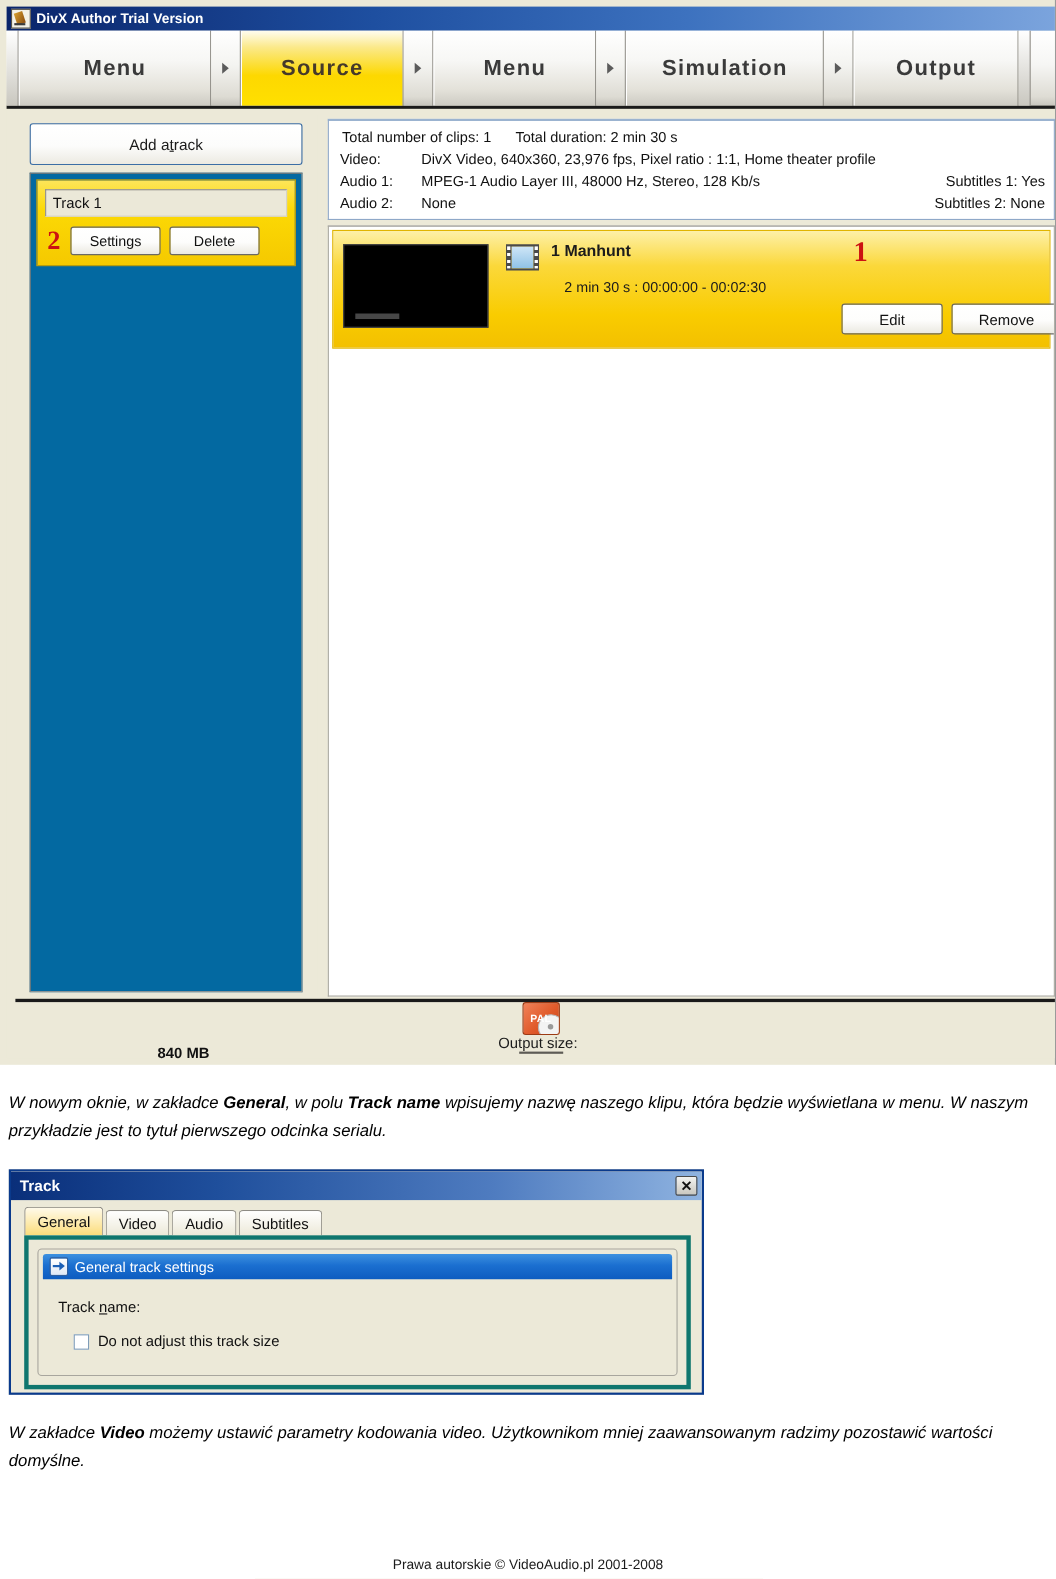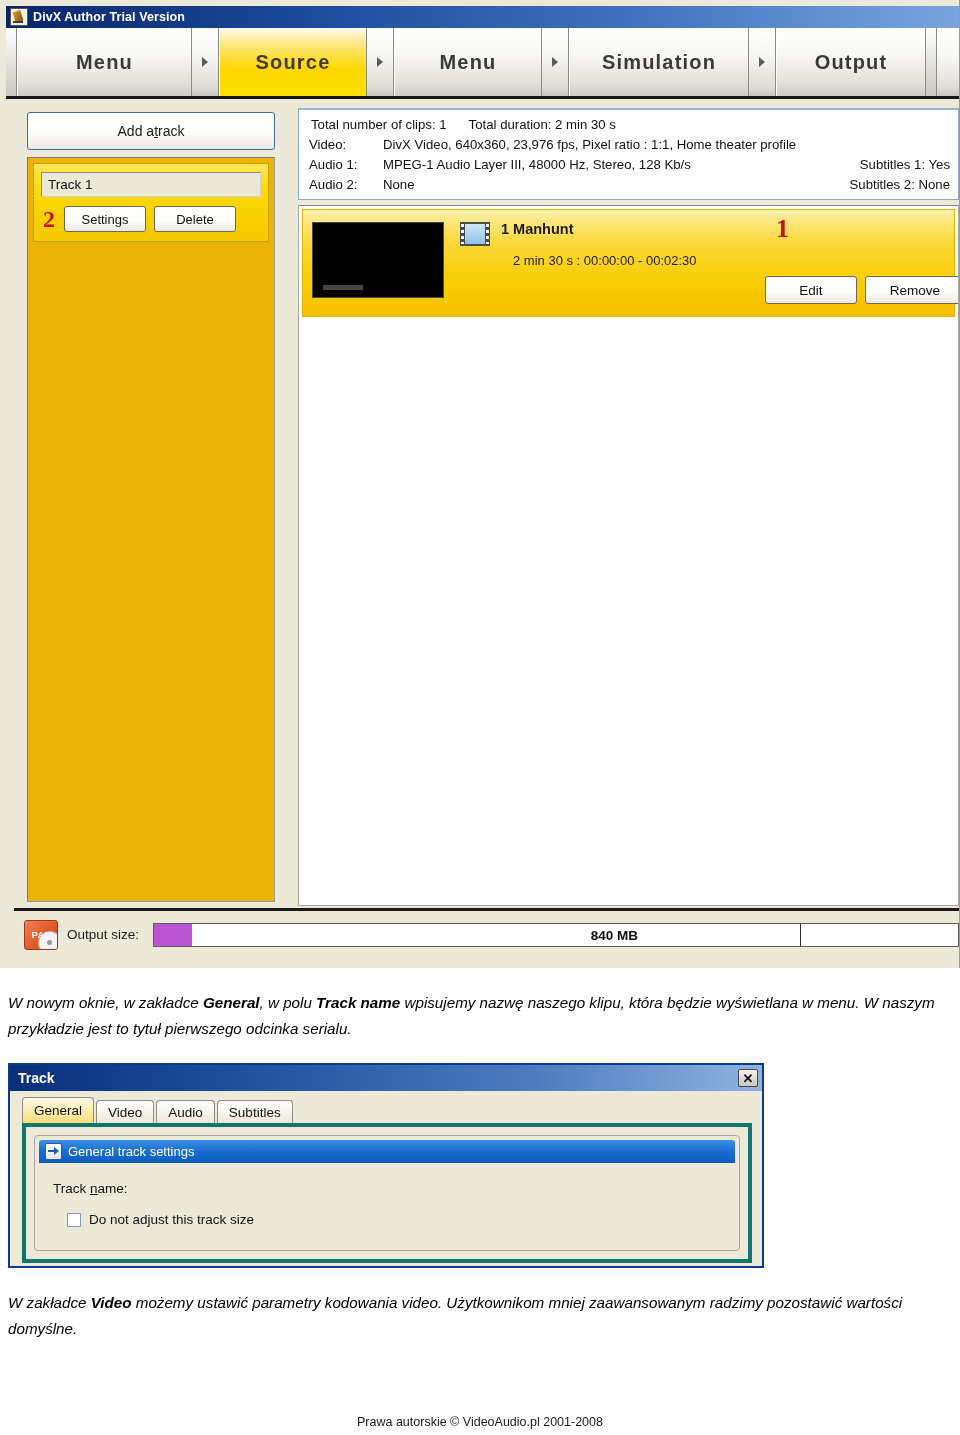--- a/index.html
+++ b/index.html
@@ -159,21 +159,21 @@
     box-sizing: border-box;
   }
   .add-track-btn .u { text-decoration: underline; }
 
   .track-list {
     position: absolute;
     left: 13px;
     top: 52px;
     width: 248px;
     bottom: 4px;
-    background: #eab308;
+    background: #0369a1;
     border: 1px solid #9c9a94;
     border-top-color: #7e7c76;
     border-left-color: #7e7c76;
     box-sizing: border-box;
     padding: 5px;
   }
   .track-card {
     background: linear-gradient(to bottom, #fde55a 0%, #fcd905 35%, #f5c900 100%);
     border: 1px solid #c9a100;
     box-sizing: border-box;
@@ -368,20 +368,21 @@
     left: 8px;
     right: 0px;
     bottom: 4px;
     height: 50px;
     background: #ece9d8;
     border-top: 3px solid #1a1a1a;
     display: flex;
     align-items: center;
     padding-left: 10px;
     box-sizing: border-box;
+    flex-direction: column;
   }
   .pal-icon {
     width: 32px;
     height: 28px;
     background: linear-gradient(135deg, #f0825a 0%, #e05a2a 55%, #c9441c 100%);
     border: 1px solid #9c3a14;
     border-radius: 3px;
     position: relative;
     flex: none;
     display: flex;
@@ -472,21 +473,21 @@
     font-style: italic;
   }
   .para b { font-weight: bold; }
   #para1 { left: 8px; top: 990px; width: 944px; }
 
   
   .track-dialog {
     position: absolute;
     left: 8px;
     top: 1063px;
-    width: 756px;
+    width: 632px;
     height: 205px;
     background: #ece9d8;
     border: 2px solid #0a3a8c;
     box-sizing: border-box;
     overflow: hidden;
   }
   .dlg-titlebar {
     height: 26px;
     background: linear-gradient(to right, #0a2f7a 0%, #1f4f9c 30%, #4f7cc0 70%, #8fb3e0 100%);
     display: flex;

